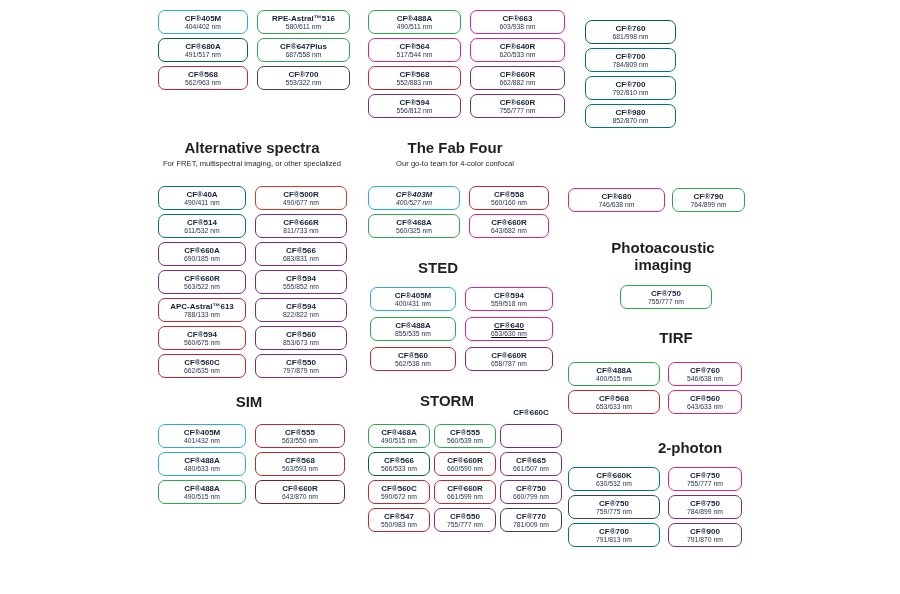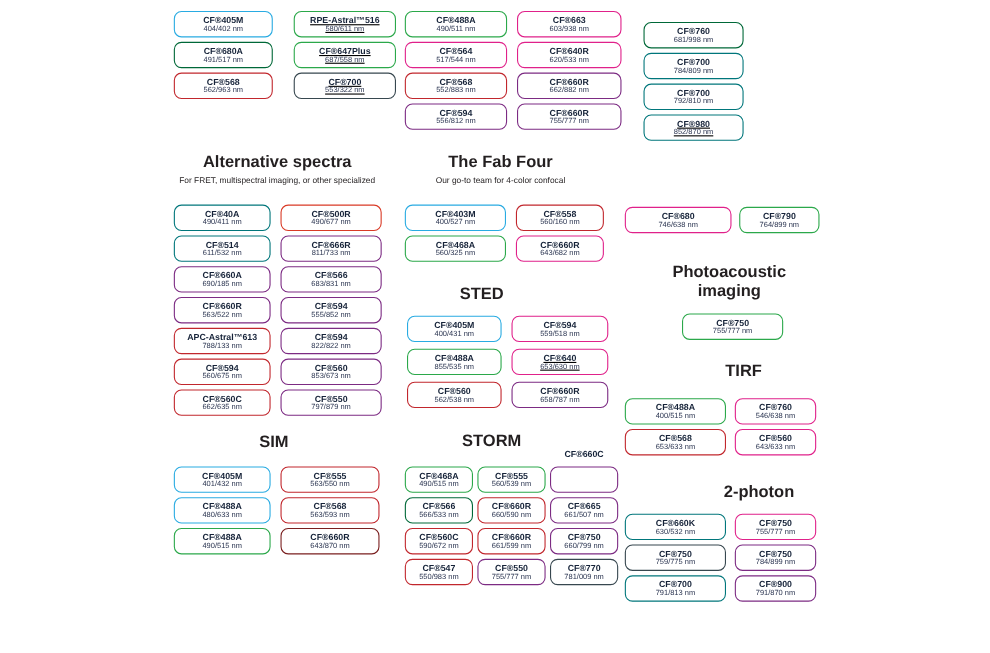--- a/index.html
+++ b/index.html
@@ -32,21 +32,21 @@
       </div>
       <div class="pill" style="border-color: rgb(0, 104, 56);">
         <div class="pill-name">CF®680A</div>
         <div class="pill-nm">491/517 nm</div>
       </div>
       <div class="pill" style="border-color: rgb(193, 39, 45);">
         <div class="pill-name">CF®568</div>
         <div class="pill-nm">562/963 nm</div>
       </div>
     </div>
-  <div class="pill-grid" style="left:267px; top:10px; grid-template-columns:93px;text-decoration:underline;">
+  <div class="pill-grid" style="left:257px; top:10px; grid-template-columns:93px;">
       <div class="pill" style="border-color: rgb(43, 168, 74);">
         <div class="pill-name">RPE-Astral™516</div>
         <div class="pill-nm">580/611 nm</div>
       </div>
       <div class="pill" style="border-color: rgb(43, 168, 74);">
         <div class="pill-name">CF®647Plus</div>
         <div class="pill-nm">687/558 nm</div>
       </div>
       <div class="pill" style="border-color: rgb(55, 71, 79);">
         <div class="pill-name">CF®700</div>
@@ -95,21 +95,21 @@
         <div class="pill-nm">681/998 nm</div>
       </div>
       <div class="pill" style="border-color: rgb(0, 118, 123);">
         <div class="pill-name">CF®700</div>
         <div class="pill-nm">784/809 nm</div>
       </div>
       <div class="pill" style="border-color: rgb(0, 118, 123);">
         <div class="pill-name">CF®700</div>
         <div class="pill-nm">792/810 nm</div>
       </div>
-      <div class="pill" style="border-color: rgb(0, 118, 123); text-decoration: underline;">
+      <div class="pill" style="border-color: rgb(0, 118, 123);">
         <div class="pill-name">CF®980</div>
         <div class="pill-nm">852/870 nm</div>
       </div>
     </div>
 
   <div class="section-head" style="left:156px; top:140px; width:192px;">
     <div class="h-title">Alternative spectra</div>
     <div class="h-sub">For FRET, multispectral imaging, or other specialized</div>
   </div>
   <div class="pill-grid" style="left:158px; top:186px; grid-template-columns:88px 92px;">
@@ -169,21 +169,21 @@
         <div class="pill-name">CF®550</div>
         <div class="pill-nm">797/879 nm</div>
       </div>
     </div>
 
   <div class="section-head" style="left:365px; top:140px; width:180px;">
     <div class="h-title">The Fab Four</div>
     <div class="h-sub">Our go-to team for 4-color confocal</div>
   </div>
   <div class="pill-grid" style="left:368px; top:186px; grid-template-columns:92px 80px;">
-      <div class="pill" style="border-color: rgb(41, 171, 226);">
+      <div class="pill" style="border-color: rgb(41, 171, 226); font-style: italic;">
         <div class="pill-name">CF®403M</div>
         <div class="pill-nm">400/527 nm</div>
       </div>
       <div class="pill" style="border-color: rgb(193, 39, 45);">
         <div class="pill-name">CF®558</div>
         <div class="pill-nm">560/160 nm</div>
       </div>
       <div class="pill" style="border-color: rgb(43, 168, 74);">
         <div class="pill-name">CF®468A</div>
         <div class="pill-nm">560/325 nm</div>

